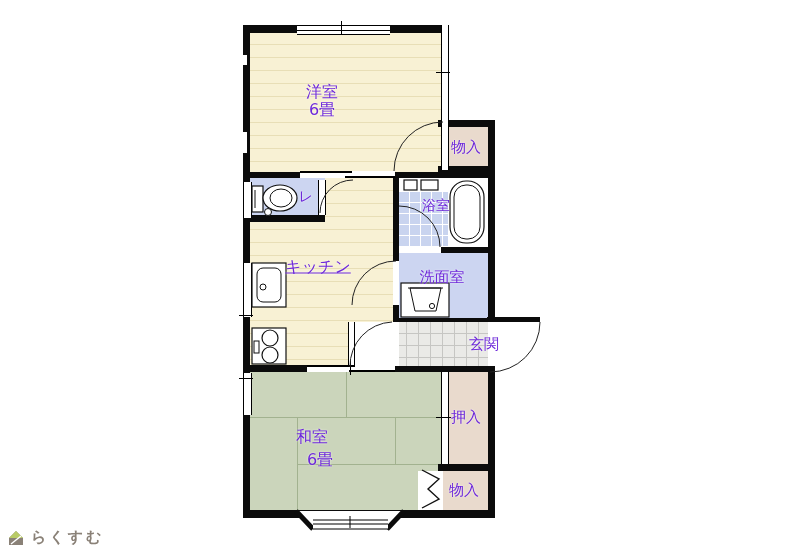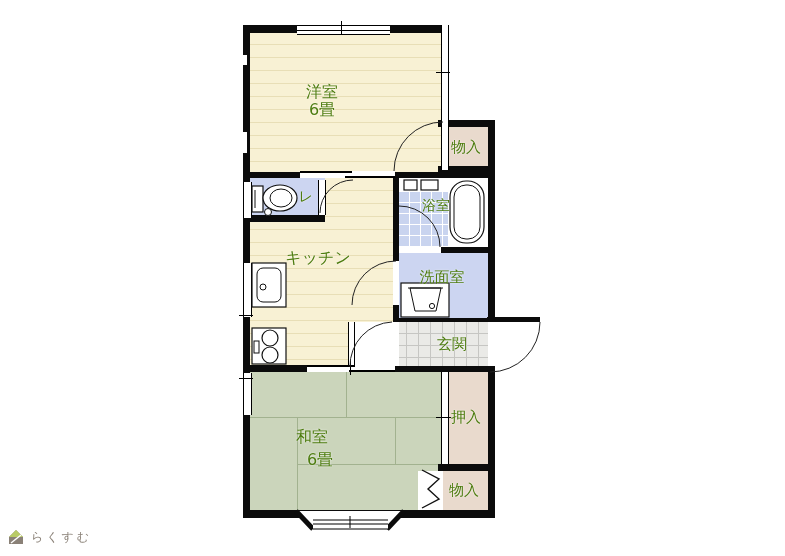--- a/index.html
+++ b/index.html
@@ -19,26 +19,26 @@
           background-image:repeating-linear-gradient(90deg,transparent 0px,transparent 11px,#c6c6c3 11px,#c6c6c3 12px),
                            repeating-linear-gradient(180deg,transparent 0px,transparent 11px,#c6c6c3 11px,#c6c6c3 12px);}
   .win{position:absolute;background:#fff;z-index:4;}
   .win.v{border-left:1px solid #000;border-right:1px solid #000;}
   .win.h{border-top:1px solid #000;border-bottom:1px solid #000;}
   .midline-h{position:absolute;left:0;right:0;top:50%;height:1px;background:#000;}
   .tick{position:absolute;background:#000;z-index:5;}
   .rail{position:absolute;background:#000;height:2px;z-index:5;}
   .slidebg{position:absolute;background:#fff;z-index:4;}
   .tatamiline{position:absolute;background:#a2b28f;z-index:2;}
-  .label{position:absolute;z-index:7;color:#4d7c0f;white-space:nowrap;transform:translate(-50%,-50%);
+  .label{position:absolute;z-index:7;color:#6d28d9;white-space:nowrap;transform:translate(-50%,-50%);
          text-shadow:0 0 2px rgba(255,255,255,.9);}
   .lbl16{font-size:16px;} .lbl15{font-size:15px;} .lbl14{font-size:14px;}
   svg.overlay{position:absolute;left:0;top:0;z-index:6;pointer-events:none;}
   #logo{position:absolute;left:7px;top:528px;display:flex;align-items:center;z-index:8;}
-  #logo-text{color:#8a8177;font-size:12px;letter-spacing:3px;margin-left:6px;}
+  #logo-text{color:#8a8177;font-size:15px;letter-spacing:3px;margin-left:6px;font-weight:bold;}
 </style>
 </head>
 <body>
 
 <div id="canvas">
 
   <div class="fill cream" style="left:250px;top:32px;width:191px;height:140px;"></div>
   <div class="fill cream" style="left:250px;top:178px;width:143px;height:187px;"></div>
   <div class="fill blue" style="left:250px;top:178px;width:75px;height:37px;z-index:2;"></div>
   <div class="fill pink" style="left:447px;top:127px;width:41px;height:39px;"></div>
@@ -172,23 +172,23 @@
       <line x1="313" y1="529" x2="388" y2="529" stroke="#000" stroke-width="1"></line>
       <line x1="350" y1="516" x2="350" y2="528" stroke="#000" stroke-width="1"></line>
     </g>
   </svg>
 
   <div class="label lbl16" style="left:322px;top:92px;">洋室</div>
   <div class="label lbl16" style="left:322px;top:110px;">6畳</div>
   <div class="label lbl15" style="left:466px;top:147px;">物入</div>
   <div class="label lbl14" style="left:436px;top:206px;">浴室</div>
   <div class="label lbl14" style="left:306px;top:197px;">レ</div>
-  <div class="label lbl16" style="left:318px;top:258px;">キッチン</div>
+  <div class="label lbl16" style="left:318px;top:267px;text-decoration:underline;">キッチン</div>
   <div class="label lbl15" style="left:442px;top:277px;">洗面室</div>
-  <div class="label lbl15" style="left:452px;top:344px;">玄関</div>
+  <div class="label lbl15" style="left:484px;top:344px;">玄関</div>
   <div class="label lbl16" style="left:312px;top:437px;">和室</div>
   <div class="label lbl16" style="left:320px;top:460px;">6畳</div>
   <div class="label lbl15" style="left:466px;top:417px;">押入</div>
   <div class="label lbl15" style="left:464px;top:490px;">物入</div>
 
   <div id="logo">
     <svg width="18" height="18" viewBox="0 0 18 18">
       <polygon points="2,9 9,2 16,9 16,16 2,16" fill="#8a8177"></polygon>
       <polygon points="2,9 9,2 16,9" fill="#b9cb66"></polygon>
       <line x1="4" y1="15" x2="14" y2="7" stroke="#ffffff" stroke-width="1.5"></line>

